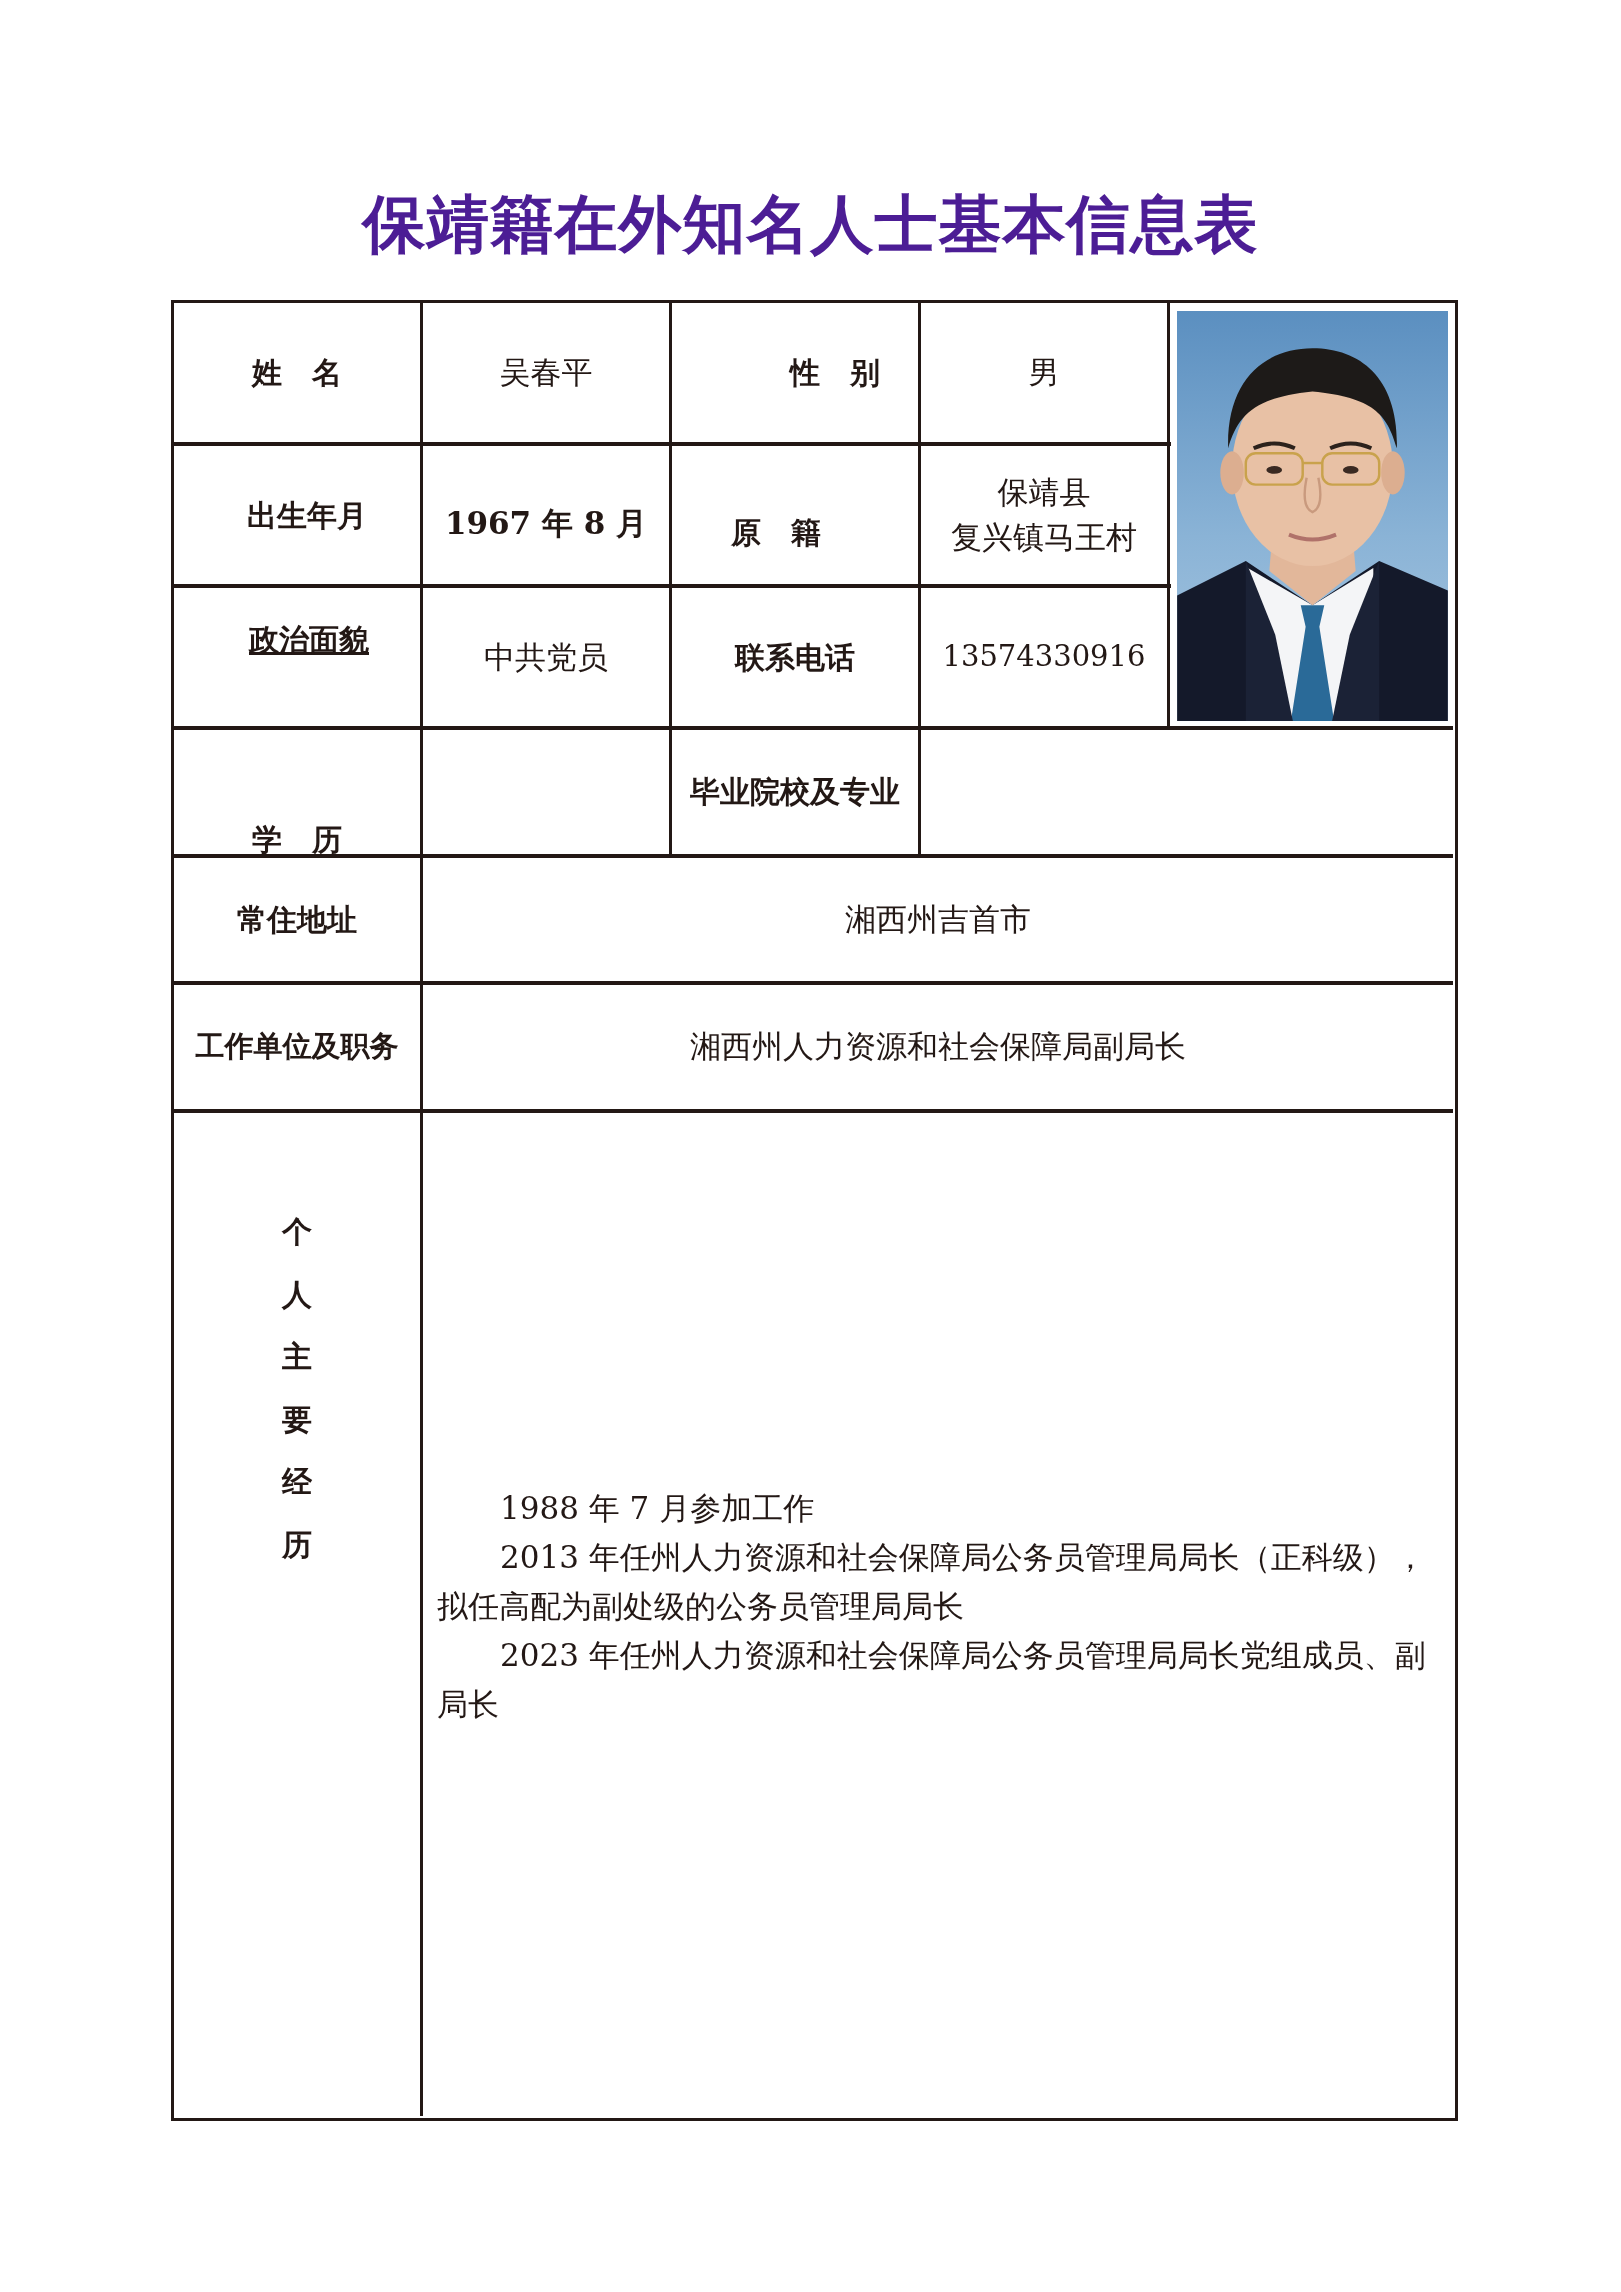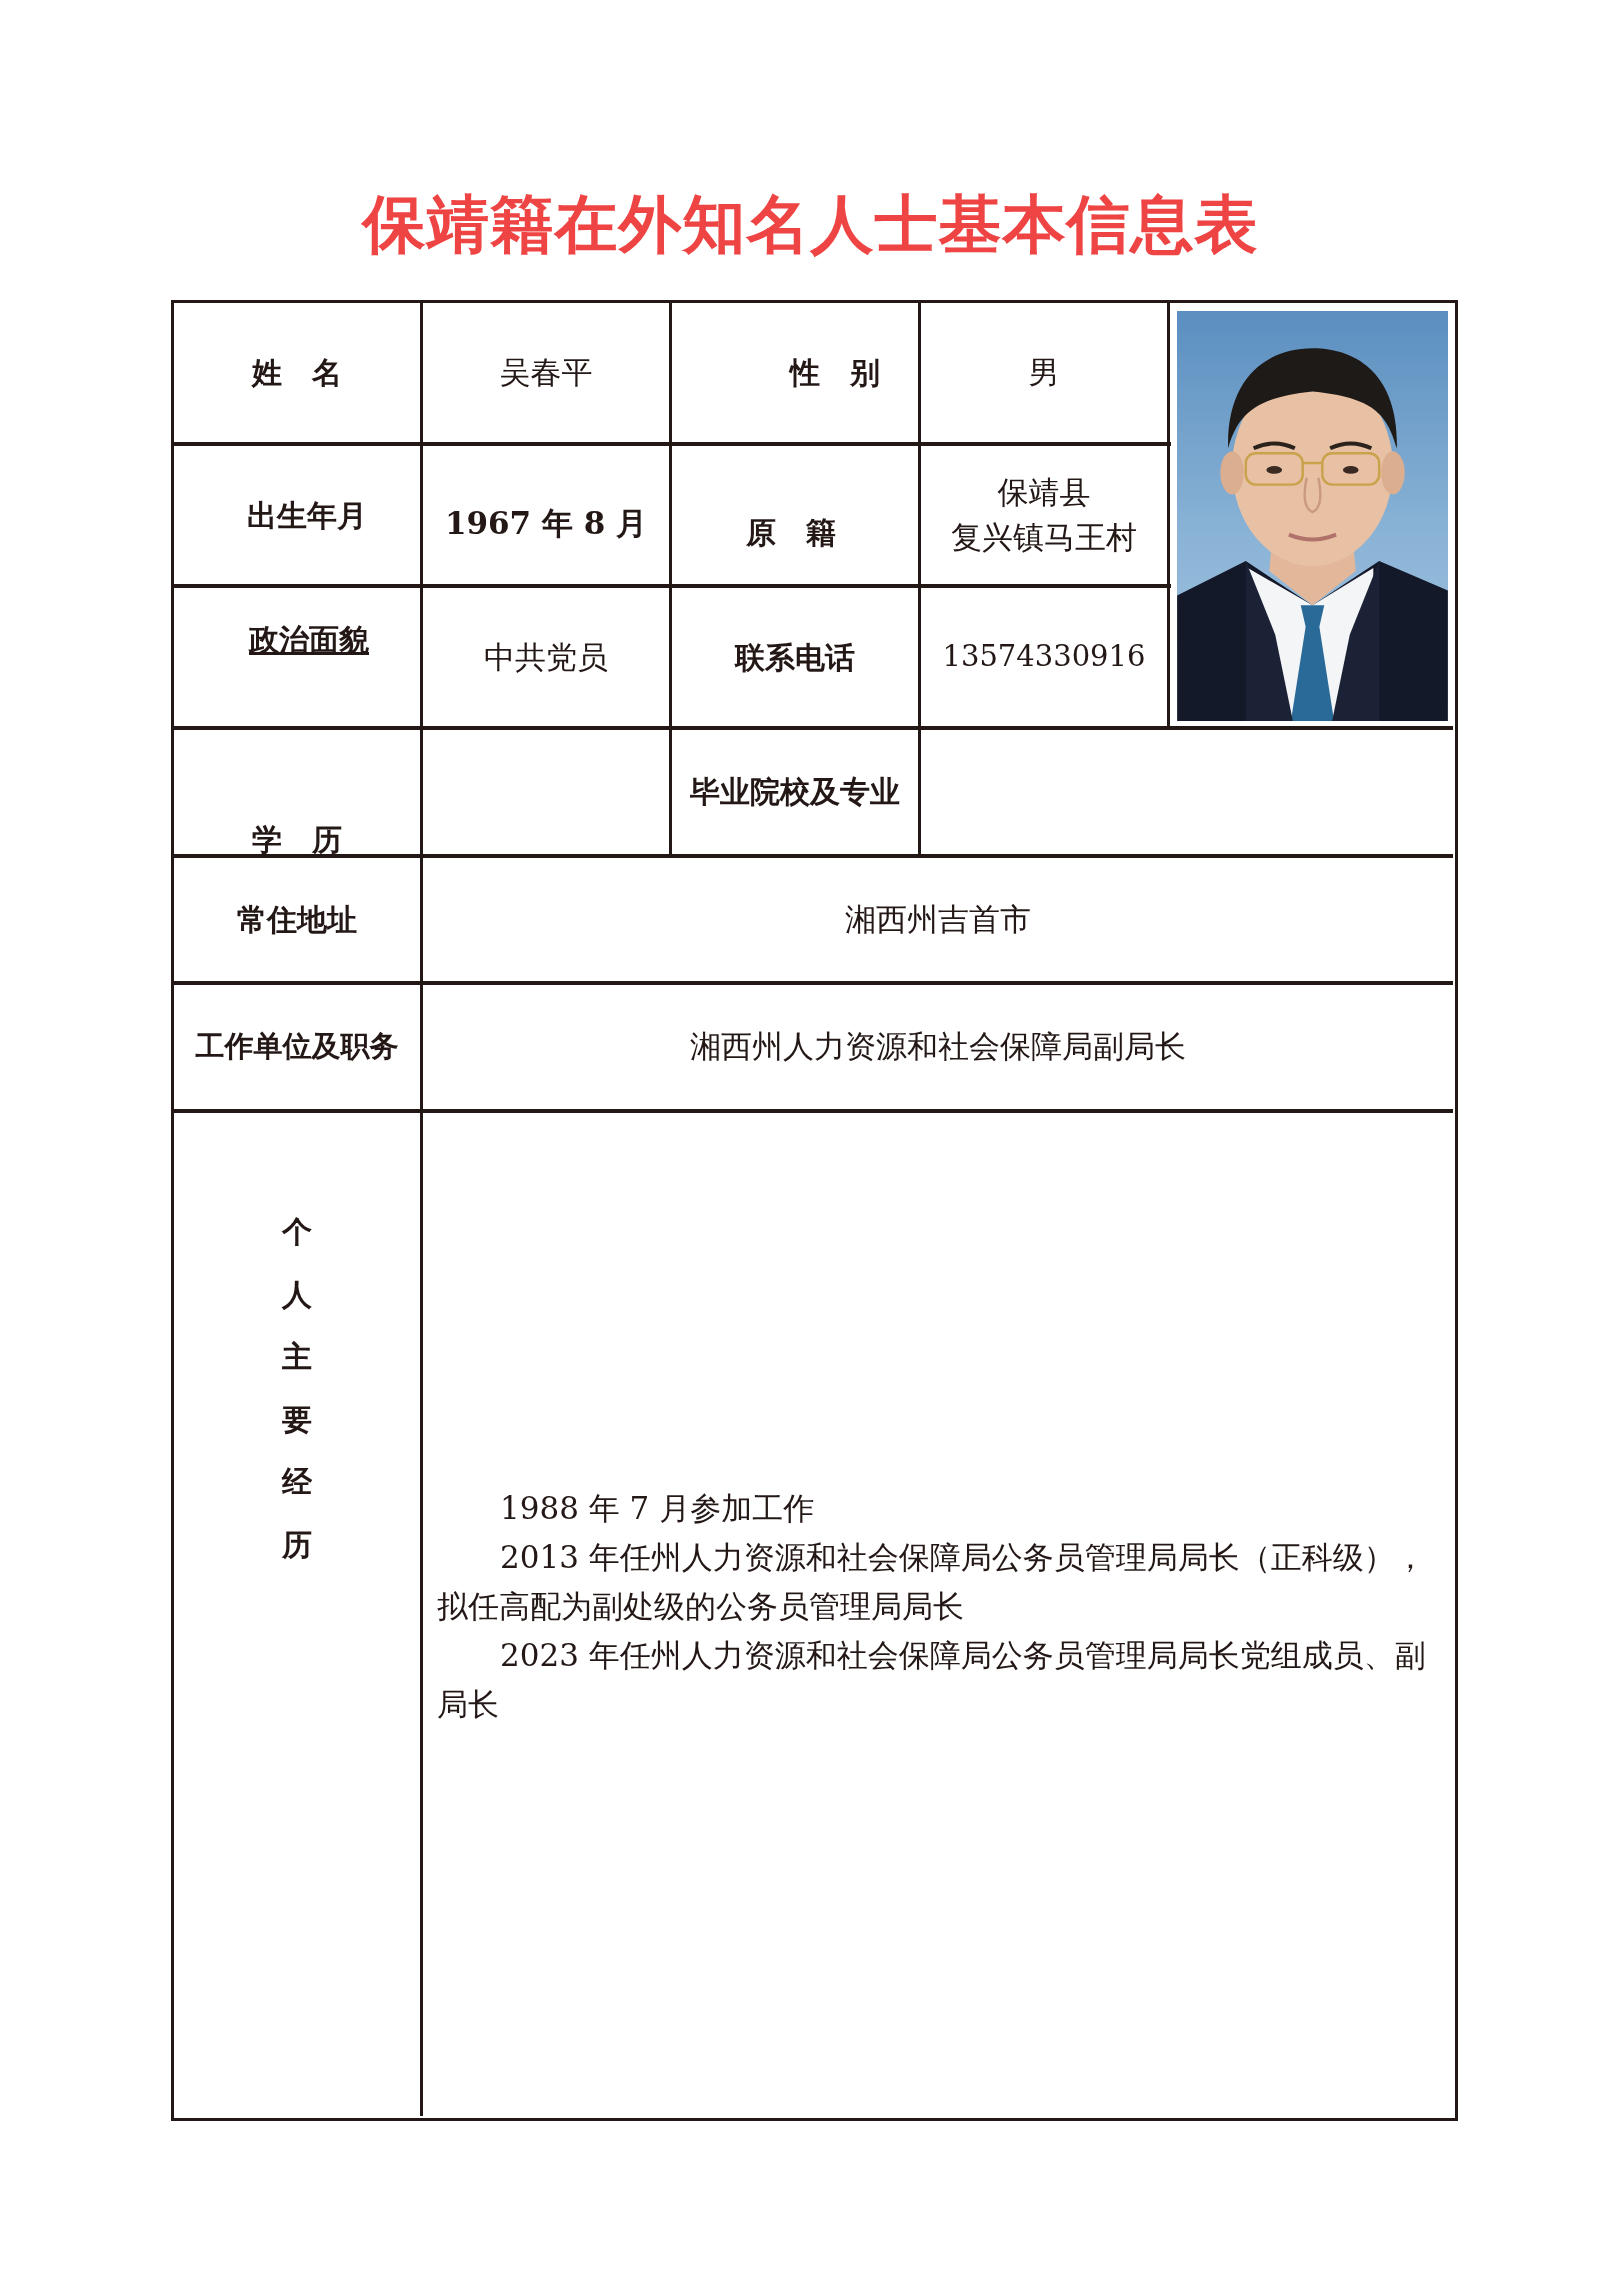--- a/index.html
+++ b/index.html
@@ -1,19 +1,19 @@
 <!DOCTYPE html>
 <html><head>
 <meta charset="utf-8">
 <style>
   html, body { margin: 0; padding: 0; background: #ffffff; }
   body { width: 1621px; height: 2293px; position: relative; overflow: hidden;
          font-family: "DejaVu Serif", "Liberation Serif", serif; color: #231815; }
   .title { position: absolute; left: 0; width: 1621px; top: 182px; text-align: center;
-           font-family: "DejaVu Serif", serif; font-weight: bold; font-size: 63px; letter-spacing: 1px; color: #ef4444; }
+           font-family: "DejaVu Serif", serif; font-weight: bold; font-size: 63px; letter-spacing: 1px; color: #4c1d95; }
   .tbl { position: absolute; left: 171px; top: 300px; width: 1287px; height: 1821px;
          border: 3.9px solid #231815; box-sizing: border-box; }
   .cell { position: absolute; box-sizing: border-box; display: flex; align-items: center; justify-content: center;
           text-align: center; font-size: 31px; line-height: 1.5; }
   .lbl { font-family: "DejaVu Sans", sans-serif; font-weight: bold; font-size: 30px; }
   .val { font-family: "DejaVu Serif", serif; }
   .hl { position: absolute; background: #231815; height: 3.9px; }
   .vl { position: absolute; background: #231815; width: 2.9px; }
   .photo { position: absolute; left: 1003px; top: 7.8px; width: 271px; height: 410px; overflow: hidden;
            background: linear-gradient(180deg, #5b8fc0 0%, #8ab3d6 55%, #aac8e2 100%); }
@@ -41,21 +41,21 @@
   <div class="vl" style="left:744px; top:0; height:551px;"></div>
   <div class="vl" style="left:993px; top:0; height:423px;"></div>
 
   <div class="cell lbl" style="left:0; top:0; width:246px; height:139px;">姓　名</div>
   <div class="cell val" style="left:249px; top:0; width:246px; height:139px;">吴春平</div>
   <div class="cell lbl" style="left:498px; top:0; width:246px; height:139px;margin-left:40px;">性　别</div>
   <div class="cell val" style="left:747px; top:0; width:246px; height:139px;">男</div>
 
   <div class="cell lbl" style="left:0; top:143px; width:266px; height:138px;">出生年月</div>
   <div class="cell val" style="left:249px; top:143px; width:246px; height:154px;font-weight:bold;">1967 年 8 月</div>
-  <div class="cell lbl" style="left:494px; top:143px; width:246px; height:173px;">原　籍</div>
+  <div class="cell lbl" style="left:479px; top:143px; width:246px; height:173px;">原　籍</div>
   <div class="cell val" style="left:747px; top:143px; width:246px; height:138px; flex-direction:column; line-height:45px;">
     <span>保靖县</span>
     <span>复兴镇马王村</span>
   </div>
 
   <div class="cell lbl" style="left:0; top:267px; width:270px; height:138px;text-decoration:underline;">政治面貌</div>
   <div class="cell val" style="left:249px; top:285px; width:246px; height:138px;">中共党员</div>
   <div class="cell lbl" style="left:498px; top:285px; width:246px; height:138px;">联系电话</div>
   <div class="cell val" style="left:747px; top:285px; width:246px; height:138px; font-size:29px;">13574330916</div>
 

